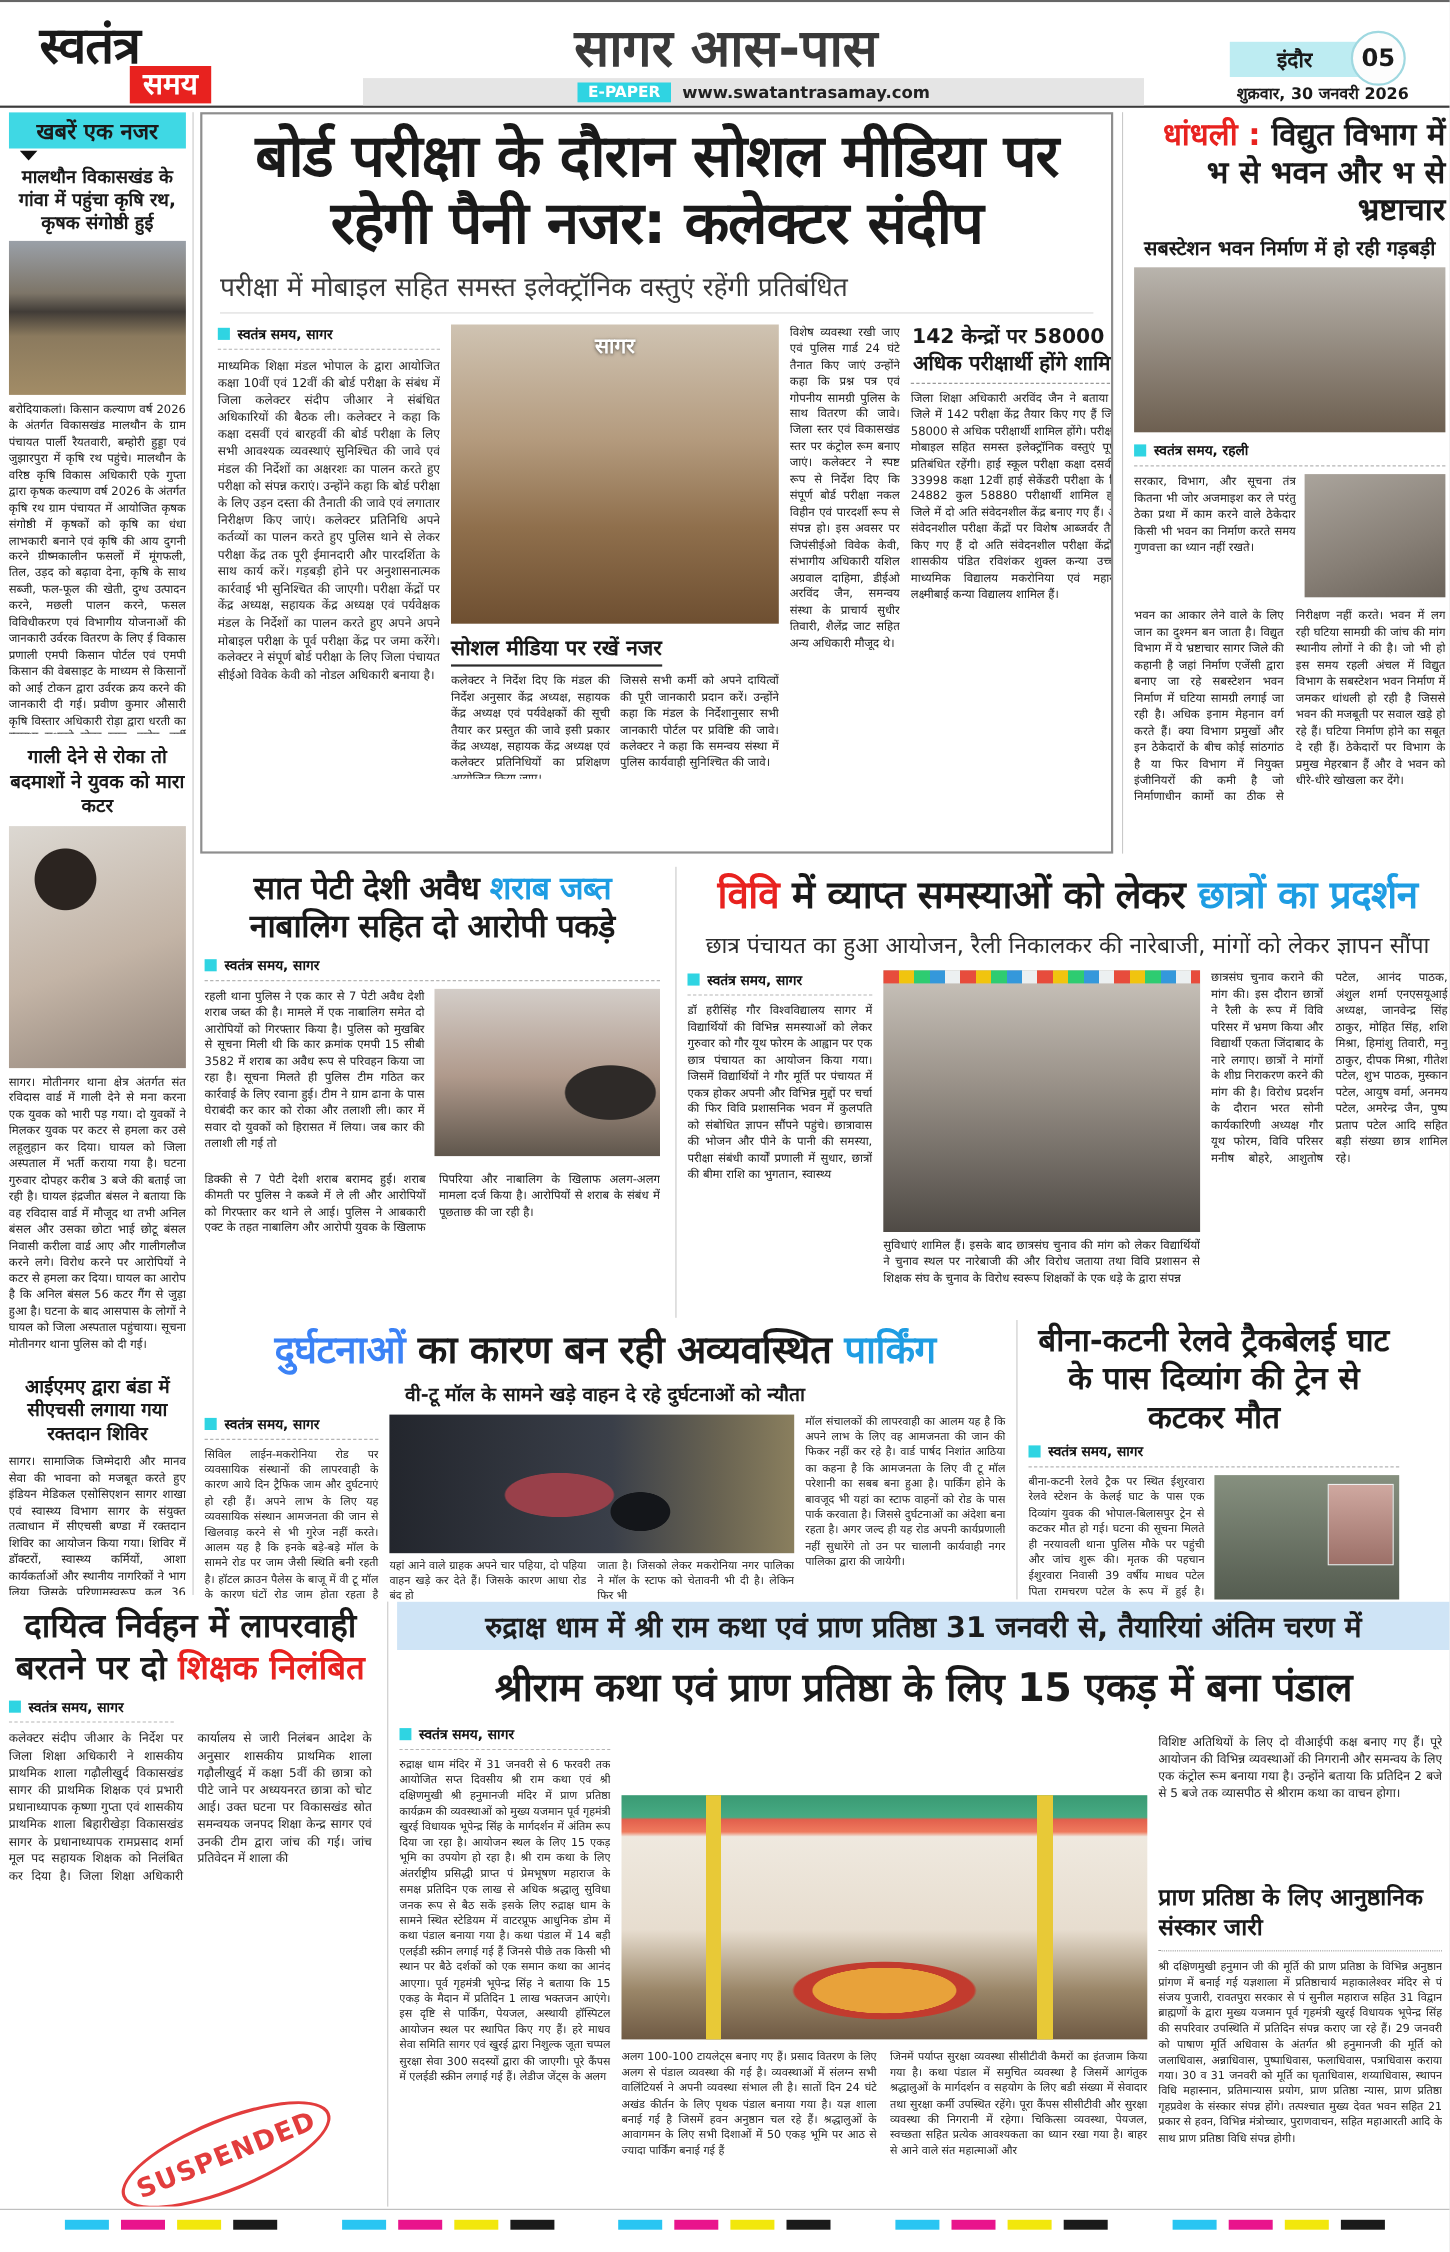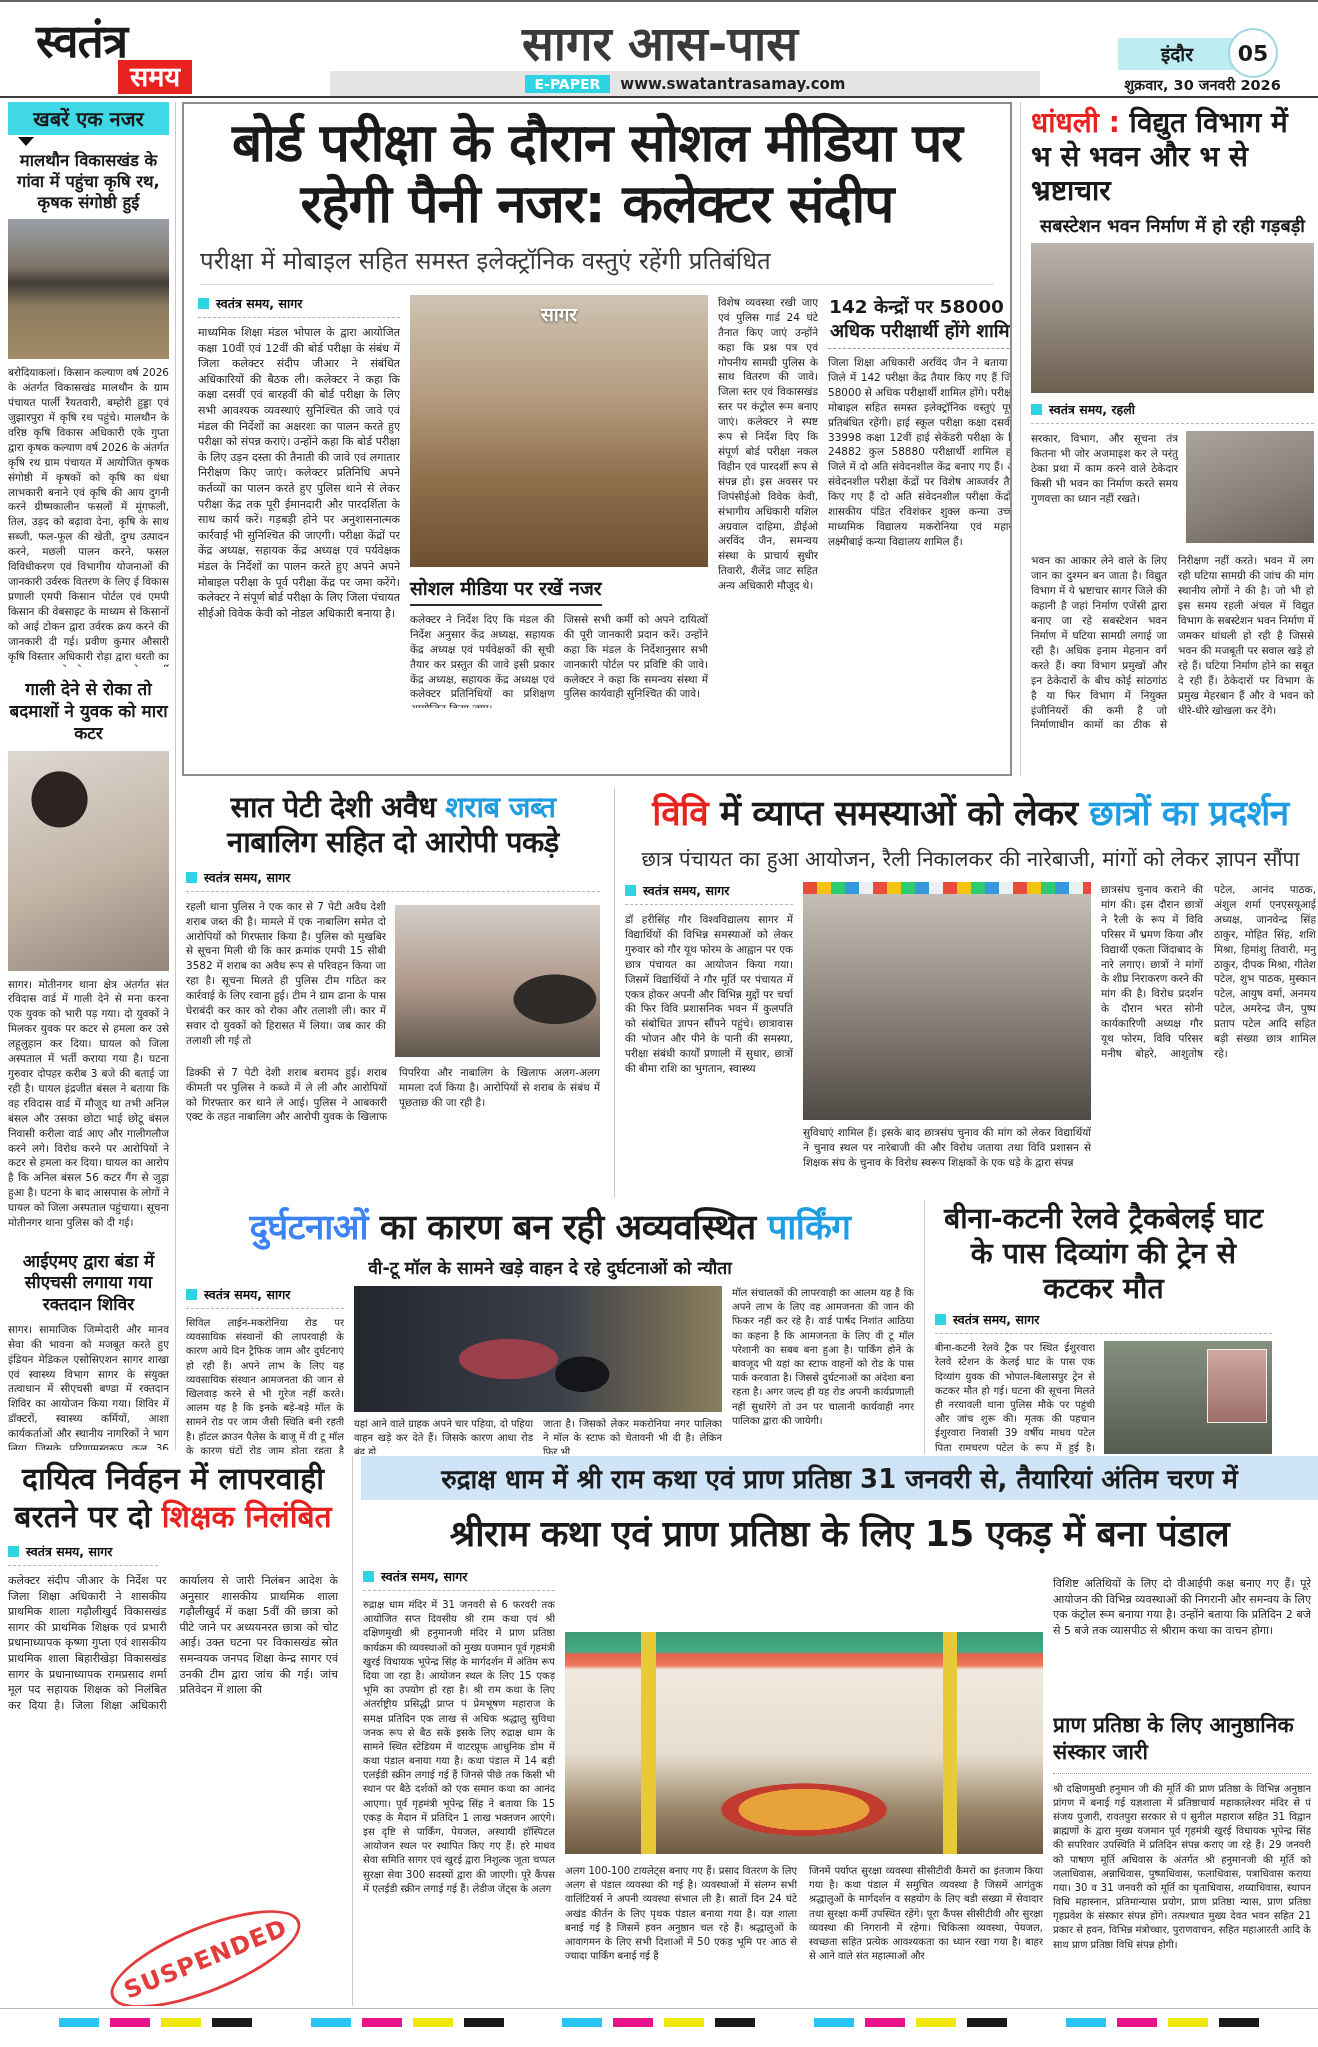--- a/index.html
+++ b/index.html
@@ -39,27 +39,27 @@
   .b-c2{width:298px;flex:0 0 auto;}
   .b-c3{width:100px;flex:0 0 auto;}
   .b-c4{width:196px;flex:0 0 auto;}
   .inner-head{font-size:19px;font-weight:800;border-bottom:2px solid #2b2b2b;display:inline-block;margin:8px 0 6px;padding-bottom:3px;}
   .minis{display:flex;gap:9px;}
   .minis .jt{flex:1;height:96px;}
   .c4-head{font-size:18.5px;font-weight:800;text-align:center;line-height:1.3;border-bottom:1px dashed #999;padding-bottom:5px;margin-bottom:6px;}
   .wm{position:absolute;top:6px;left:0;right:0;text-align:center;color:#fff;font-size:19px;font-weight:800;text-shadow:0 1px 3px rgba(0,0,0,.6);}
   
   .dhandhli{top:100px;left:1020px;width:298px;height:674px;border-left:1px solid #c9c9c9;padding:4px 4px 0 10px;}
-  .d-head{font-size:28px;font-weight:800;line-height:1.22;text-align:left;}
+  .d-head{font-size:28px;font-weight:800;line-height:1.22;text-align:right;}
   .d-sub{font-size:18px;font-weight:800;text-align:center;margin:5px 0 6px;}
   .d-row{display:flex;gap:8px;margin-top:4px;}
   
   .sharab{top:786px;left:182px;width:424px;height:410px;padding:2px 6px 0 4px;}
   .s-head{font-size:29px;font-weight:800;line-height:1.22;text-align:center;letter-spacing:-0.5px;}
-  .s-row{display:flex;gap:9px;margin-top:4px;align-items:flex-end;}
+  .s-row{display:flex;gap:9px;margin-top:4px;}
   .s-cols{column-count:2;column-gap:12px;height:120px;margin-top:8px;}
   
   .vivi{top:786px;left:614px;width:704px;height:410px;border-left:1px solid #c9c9c9;padding:0 2px 0 10px;}
   .v-head{font-size:35px;font-weight:800;text-align:center;letter-spacing:-0.5px;}
   .v-sub{font-size:20.5px;color:#2e2e2e;text-align:center;margin:9px 0 10px;}
   .v-row{display:flex;gap:10px;height:300px;}
   .v-c1{width:168px;flex:0 0 auto;}
   .v-c2{width:288px;flex:0 0 auto;}
   .v-c3{flex:1;column-count:2;column-gap:11px;}
   .flags{position:absolute;top:0;left:0;right:0;height:12px;

